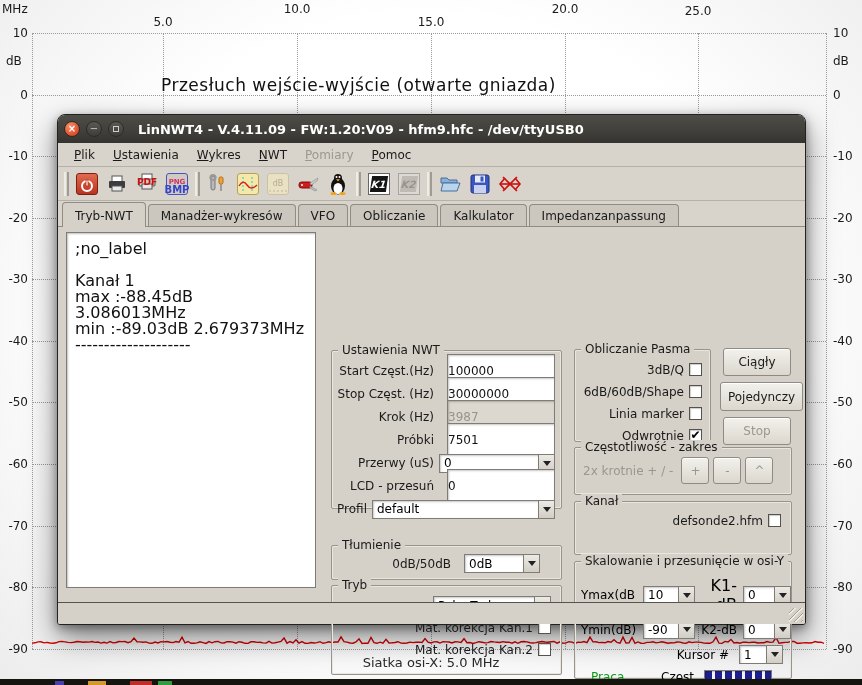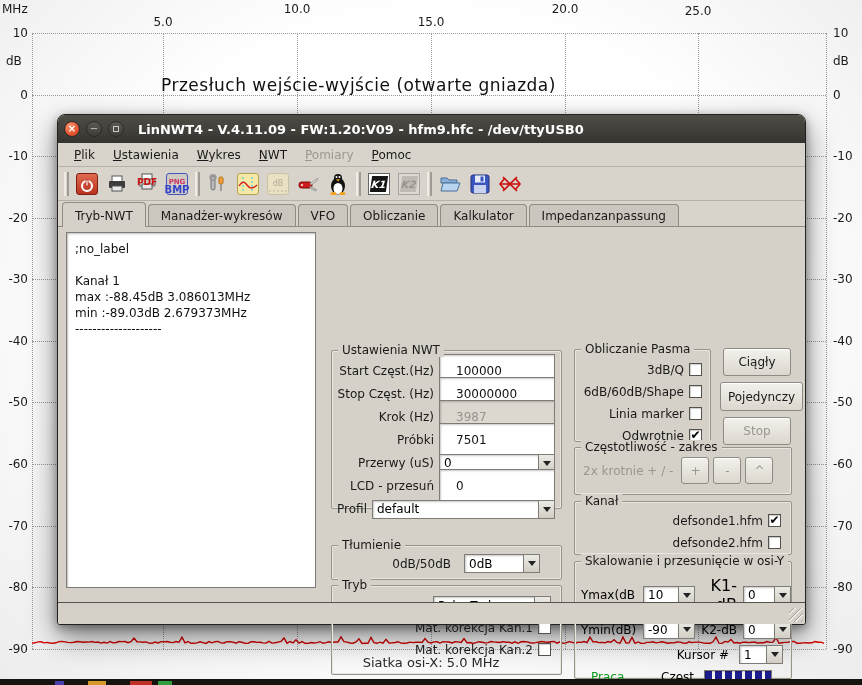--- a/index.html
+++ b/index.html
@@ -48,29 +48,29 @@
 
   .tabbar { height:26px; background:#d8d4cb; display:flex; align-items:flex-end; padding-left:4px; border-bottom:1px solid #8f8c84; }
   .tab { font-size:12px; color:#1a1a1a; padding:4px 12px 4px 12px; background:#cbc7be; border:1px solid #8f8c84; border-bottom:none;
          border-radius:4px 4px 0 0; margin-right:2px; height:22px; white-space:nowrap; }
   .tab.active { background:#d5d1c8; height:25px; padding-top:6px; font-size:12px; position:relative; top:1px; }
 
   .content { position:relative; height:373px; background:#d5d1c8; }
 
   .logbox { position:absolute; left:8px; top:5px; width:250px; height:356px; background:#ffffff;
             border:1px solid #7f7c75; box-shadow:inset 1px 1px 2px rgba(0,0,0,.25);
-            font-size:12px; line-height:16px; padding:8px; white-space:pre-wrap; color:#111; }
+            font-size:16px; line-height:16px; padding:8px; white-space:pre-wrap; color:#111; }
 
   .group { position:absolute; border:1px solid #97948c; border-radius:2px; box-shadow:inset 0 0 0 1px #e9e6e0; }
   .gtitle { position:absolute; top:-8px; left:6px; background:#d5d1c8; padding:0 4px; font-size:12px; color:#1a1a1a; white-space:nowrap; }
 
   .frow { display:flex; align-items:center; height:20px; margin-bottom:3px; }
   .frow .lbl { flex:0 0 103px; text-align:right; padding-right:5px; font-size:12px; color:#1a1a1a; white-space:nowrap; }
   .sunken { background:#fff; border:1px solid #7f7c75; box-shadow:inset 1px 1px 2px rgba(0,0,0,.22);
-            font-size:12px; color:#111; padding:1px 16px; height:34px; display:flex; align-items:center; }
+            font-size:12px; color:#111; padding:1px 0; height:34px; display:flex; align-items:center;margin-left:8px; }
   .sunken.disabled { background:#dcd8d0; color:#97948d; }
   .combo { display:flex; align-items:stretch; height:19px; }
   .combo .cval { flex:1; background:#fff; border:1px solid #7f7c75; border-right:none;
                  box-shadow:inset 1px 1px 2px rgba(0,0,0,.22); font-size:12px; padding:1px 4px; display:flex; align-items:center; }
   .combo .cbtn { width:17px; background:linear-gradient(#eceae5,#d2cec5); border:1px solid #7f7c75;
                  display:flex; align-items:center; justify-content:center; }
   .arrow-down { width:0; height:0; border-left:4px solid transparent; border-right:4px solid transparent; border-top:5px solid #222; }
 
   .cb { width:13px; height:13px; background:#fff; border:1px solid #55524c; box-shadow:inset 1px 1px 1px rgba(0,0,0,.2);
         display:inline-flex; align-items:center; justify-content:center; font-size:12px; font-weight:bold; color:#000; }
@@ -433,24 +433,20 @@
           <span class="graylbl" style="font-size:12px;white-space:nowrap">2x krotnie + / -</span>
           <div class="pushbtn disabled" style="position:static;width:28px;height:27px">+</div>
           <div class="pushbtn disabled" style="position:static;width:28px;height:27px;margin-left:-4px">-</div>
           <div class="pushbtn disabled" style="position:static;width:28px;height:27px;margin-left:-4px">^</div>
         </div>
       </div>
 
       <div class="group" style="left:516px;top:274px;width:218px;height:54px;padding:9px 10px 0 4px">
         <span class="gtitle">Kanał</span>
         <div class="crow">
-            <span class="clbl">defsonde1.hfm</span>
-            <span class="cb checked"></span>
-          </div>
-        <div class="crow">
             <span class="clbl">defsonde2.hfm</span>
             <span class="cb"></span>
           </div>
       </div>
 
       <div class="group" style="left:516px;top:334px;width:218px;height:118px;padding:14px 8px 0 6px">
         <span class="gtitle">Skalowanie i przesunięcie w osi-Y</span>
         <div style="display:flex;align-items:center;gap:4px;margin-bottom:6px">
           <span style="font-size:12px;flex:0 0 58px">Ymax(dB</span>
           <span class="combo" style="flex:0 0 52px">

